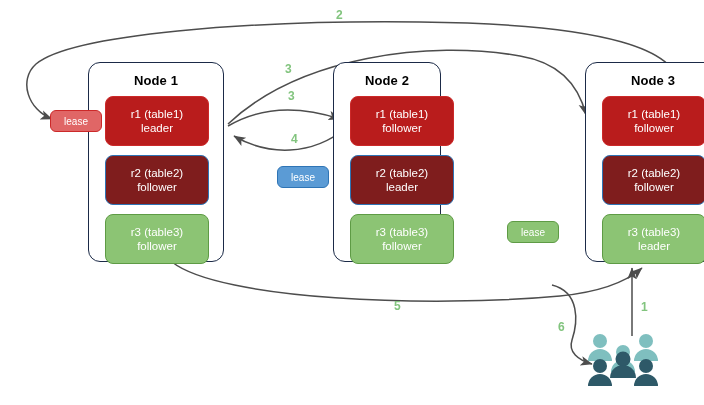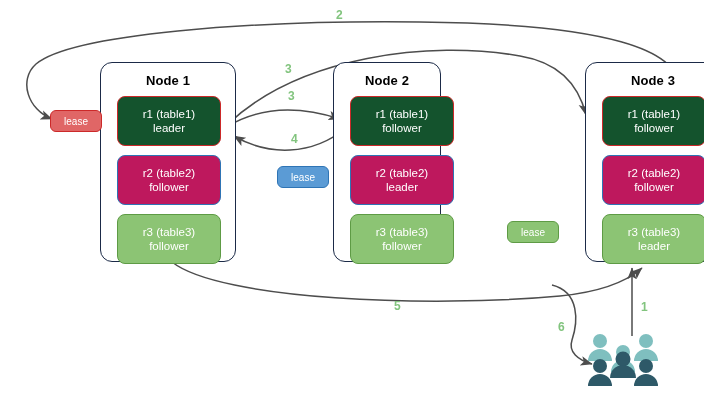--- a/index.html
+++ b/index.html
@@ -60,22 +60,22 @@
     align-items: center;
     justify-content: center;
     color: #ffffff;
     font-size: 11.5px;
     line-height: 14px;
     text-align: center;
     border-width: 1.4px;
     border-style: solid;
   }
   .replica .ln { display: block; }
-  .r-red   { background: #14532d; border-color: #CC2929; }
-  .r-blue  { background: #be185d; border-color: #2E74B5; }
+  .r-red   { background: #b91c1c; border-color: #CC2929; }
+  .r-blue  { background: #7f1d1d; border-color: #2E74B5; }
   .r-green { background: #8CC474; border-color: #5E9B45; }
 
   .slot-1 { top: 33px; }
   .slot-2 { top: 92px; }
   .slot-3 { top: 151px; text-align: right; }
 
   
   .lease {
     position: absolute;
     box-sizing: border-box;
@@ -136,21 +136,21 @@
       <path d="M 346 128 C 312 156 268 156 234 136"></path>
 
       <path d="M 172 262 C 220 300 430 308 560 296 C 600 292 626 282 642 268"></path>
 
       <path d="M 632 336 L 632 268"></path>
 
       <path d="M 552 285 C 580 292 578 322 572 340 C 568 352 578 360 592 364"></path>
     </g>
   </svg>
 
-  <div class="node" style="left:100px; top:62px; width:136px; height:200px;">
+  <div class="node" style="left:88px; top:62px; width:136px; height:200px;">
     <div class="node-title">Node 1</div>
 
     <div class="replica r-red slot-1">
       <span class="ln">r1 (table1)</span>
       <span class="ln">leader</span>
     </div>
     <div class="replica r-blue slot-2">
       <span class="ln">r2 (table2)</span>
       <span class="ln">follower</span>
     </div>

